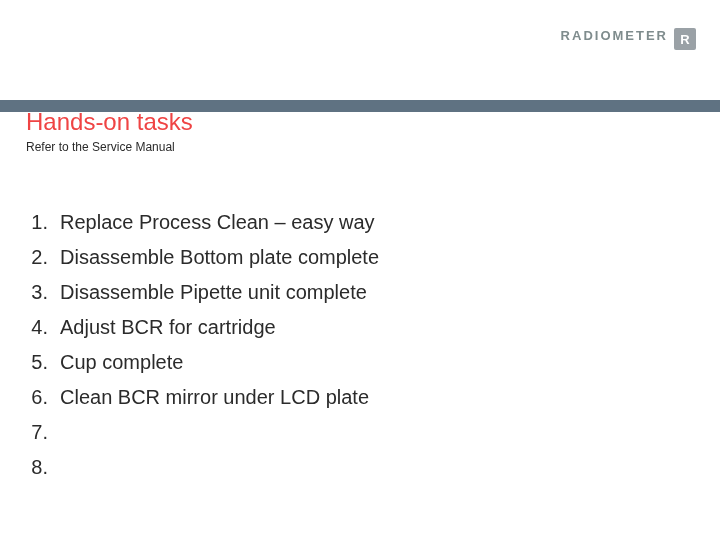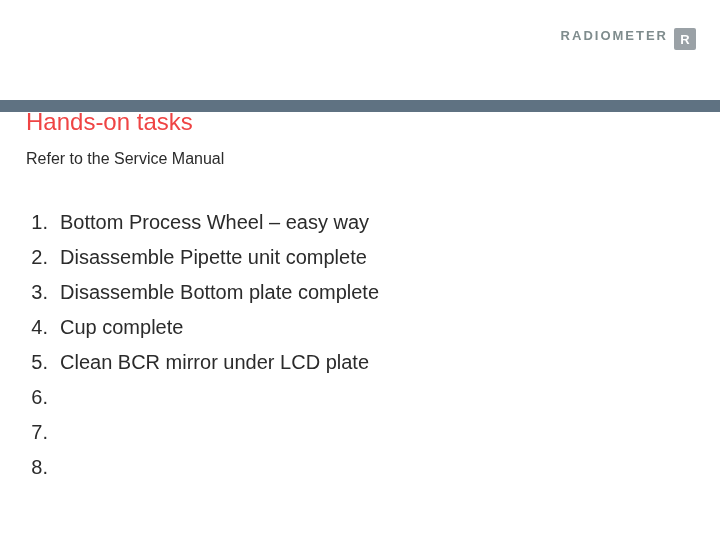--- a/index.html
+++ b/index.html
@@ -55,23 +55,23 @@
   .rule {
     position: absolute;
     top: 100px;
     left: 0;
     width: 720px;
     height: 12px;
     background: #5f7282;
   }
   .subtitle {
     position: absolute;
-    top: 150px;
+    top: 140px;
     left: 26px;
-    font-size: 16px;
+    font-size: 12px;
     color: #2b2b2b;
   }
   .list {
     position: absolute;
     top: 210px;
     left: 26px;
     display: flex;
     gap: 12px;
   }
   .nums, .items {
@@ -105,21 +105,22 @@
       <span>1.</span>
       <span>2.</span>
       <span>3.</span>
       <span>4.</span>
       <span>5.</span>
       <span>6.</span>
       <span>7.</span>
       <span>8.</span>
     </div>
     <div class="items">
-      <span>Bottom Process Wheel – easy way</span>
+      <span>Replace Process Clean – easy way</span>
+      <span>Disassemble Bottom plate complete</span>
       <span>Disassemble Pipette unit complete</span>
-      <span>Disassemble Bottom plate complete</span>
+      <span>Adjust BCR for cartridge</span>
       <span>Cup complete</span>
       <span>Clean BCR mirror under LCD plate</span>
     </div>
   </div>
 
 </div>
 
 </body></html>

